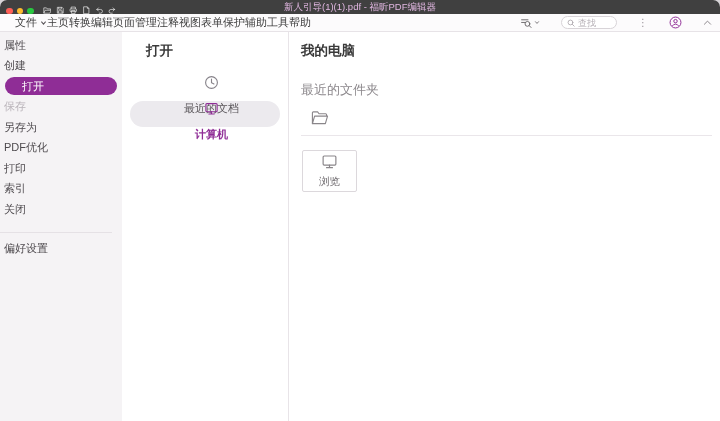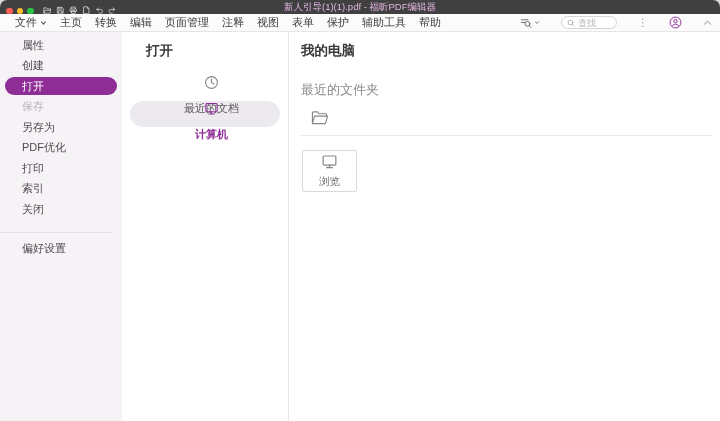--- a/index.html
+++ b/index.html
@@ -9,40 +9,40 @@
   
   .titlebar { height:14px; background:#404040; display:flex; align-items:flex-end; padding-left:6px; position:relative; flex:0 0 auto; }
   .lights { display:flex; gap:4px; align-items:center; }
   .light { width:6.5px; height:6.5px; border-radius:50%; display:inline-block; }
   .tb-icons { display:flex; gap:4.5px; align-items:center; margin-left:9px; color:rgba(255,255,255,0.82); }
   .tb-icons svg { width:8.5px; height:8.5px; display:block; }
   .tb-title { position:absolute; left:0; right:0; text-align:center; font-size:9.5px; color:#e0b6e0; pointer-events:none; white-space:nowrap; }
 
   
   .menubar { height:18px; background:#fcfbfc; border-bottom:1px solid #e7e3e7; display:flex; align-items:center; padding:0 8px 0 15px; flex:0 0 auto; }
-  .menus { display:flex; gap:13px; align-items:flex-start; font-size:11px; color:#3c3c3c; }
+  .menus { display:flex; gap:0; align-items:flex-start; font-size:11px; color:#3c3c3c; }
   .menu-item { display:flex; align-items:center; gap:3px; cursor:default; white-space:nowrap; }
   .menu-item svg { width:7px; height:6px; color:#5a565a; }
   .menubar-right { margin-left:auto; display:flex; align-items:center; gap:21px; }
   .fr-group { display:flex; align-items:center; gap:2px; color:#6b676b; }
   .fr-group svg.fr { width:12px; height:12px; }
   .fr-group svg.caret { width:6px; height:5px; }
   .searchbox { width:56px; height:13px; border:1px solid #d8d4d8; border-radius:7px; background:#fff; display:flex; align-items:center; padding:0 5px; gap:3px; }
   .searchbox svg { width:8px; height:8px; color:#a8a2a8; flex:0 0 auto; }
   .searchbox input { border:none; outline:none; width:100%; font-size:9px; color:#3c3c3c; background:transparent; font-family:inherit; }
   .searchbox input::placeholder { color:#b5afb5; }
   .dots { font-size:10px; color:#9a949a; line-height:1; }
   .avatar svg { width:13px; height:13px; color:#8f2d96; display:block; }
   .collapse svg { width:9px; height:7px; color:#8a868a; display:block; }
 
   
   .body { flex:1; display:flex; min-height:0; }
 
   .sidebar { width:122px; background:#f5f3f5; padding-top:3px; font-size:11px; color:#4e4a4e; flex:0 0 auto; }
-  .side-item { height:20.5px; display:flex; align-items:center; padding-left:22px; cursor:default; white-space:nowrap; }
+  .side-item { height:20.5px; display:flex; align-items:center; padding-left:4px; cursor:default; white-space:nowrap; }
   .side-item.selected { background:#8f2d96; color:#fff; border-radius:9.5px; margin:1.25px 5px; padding-left:17px; height:18px; }
   .side-item.disabled { color:#b9b3b9; }
   .side-divider { border-top:1px solid #e5e1e5; margin:12px 10px 0 0; }
   .side-footer { margin-top:6px; }
 
   .panel-open { width:167px; background:#fff; border-right:1px solid #e8e4e8; flex:0 0 auto; }
   .panel-title { margin:10px 0 0 24px; font-size:13.5px; font-weight:bold; color:#3a3a3a; height:18px; white-space:nowrap; }
   .open-list { margin-top:15px; }
   .open-row { height:26px; margin:0 8px; display:flex; align-items:center; padding-left:13px; gap:11px; border-radius:13px; font-size:11px; color:#5a565a; cursor:default; white-space:nowrap;flex-direction:column; }
   .open-row svg { width:15px; height:15px; color:#87838a; flex:0 0 auto; }

